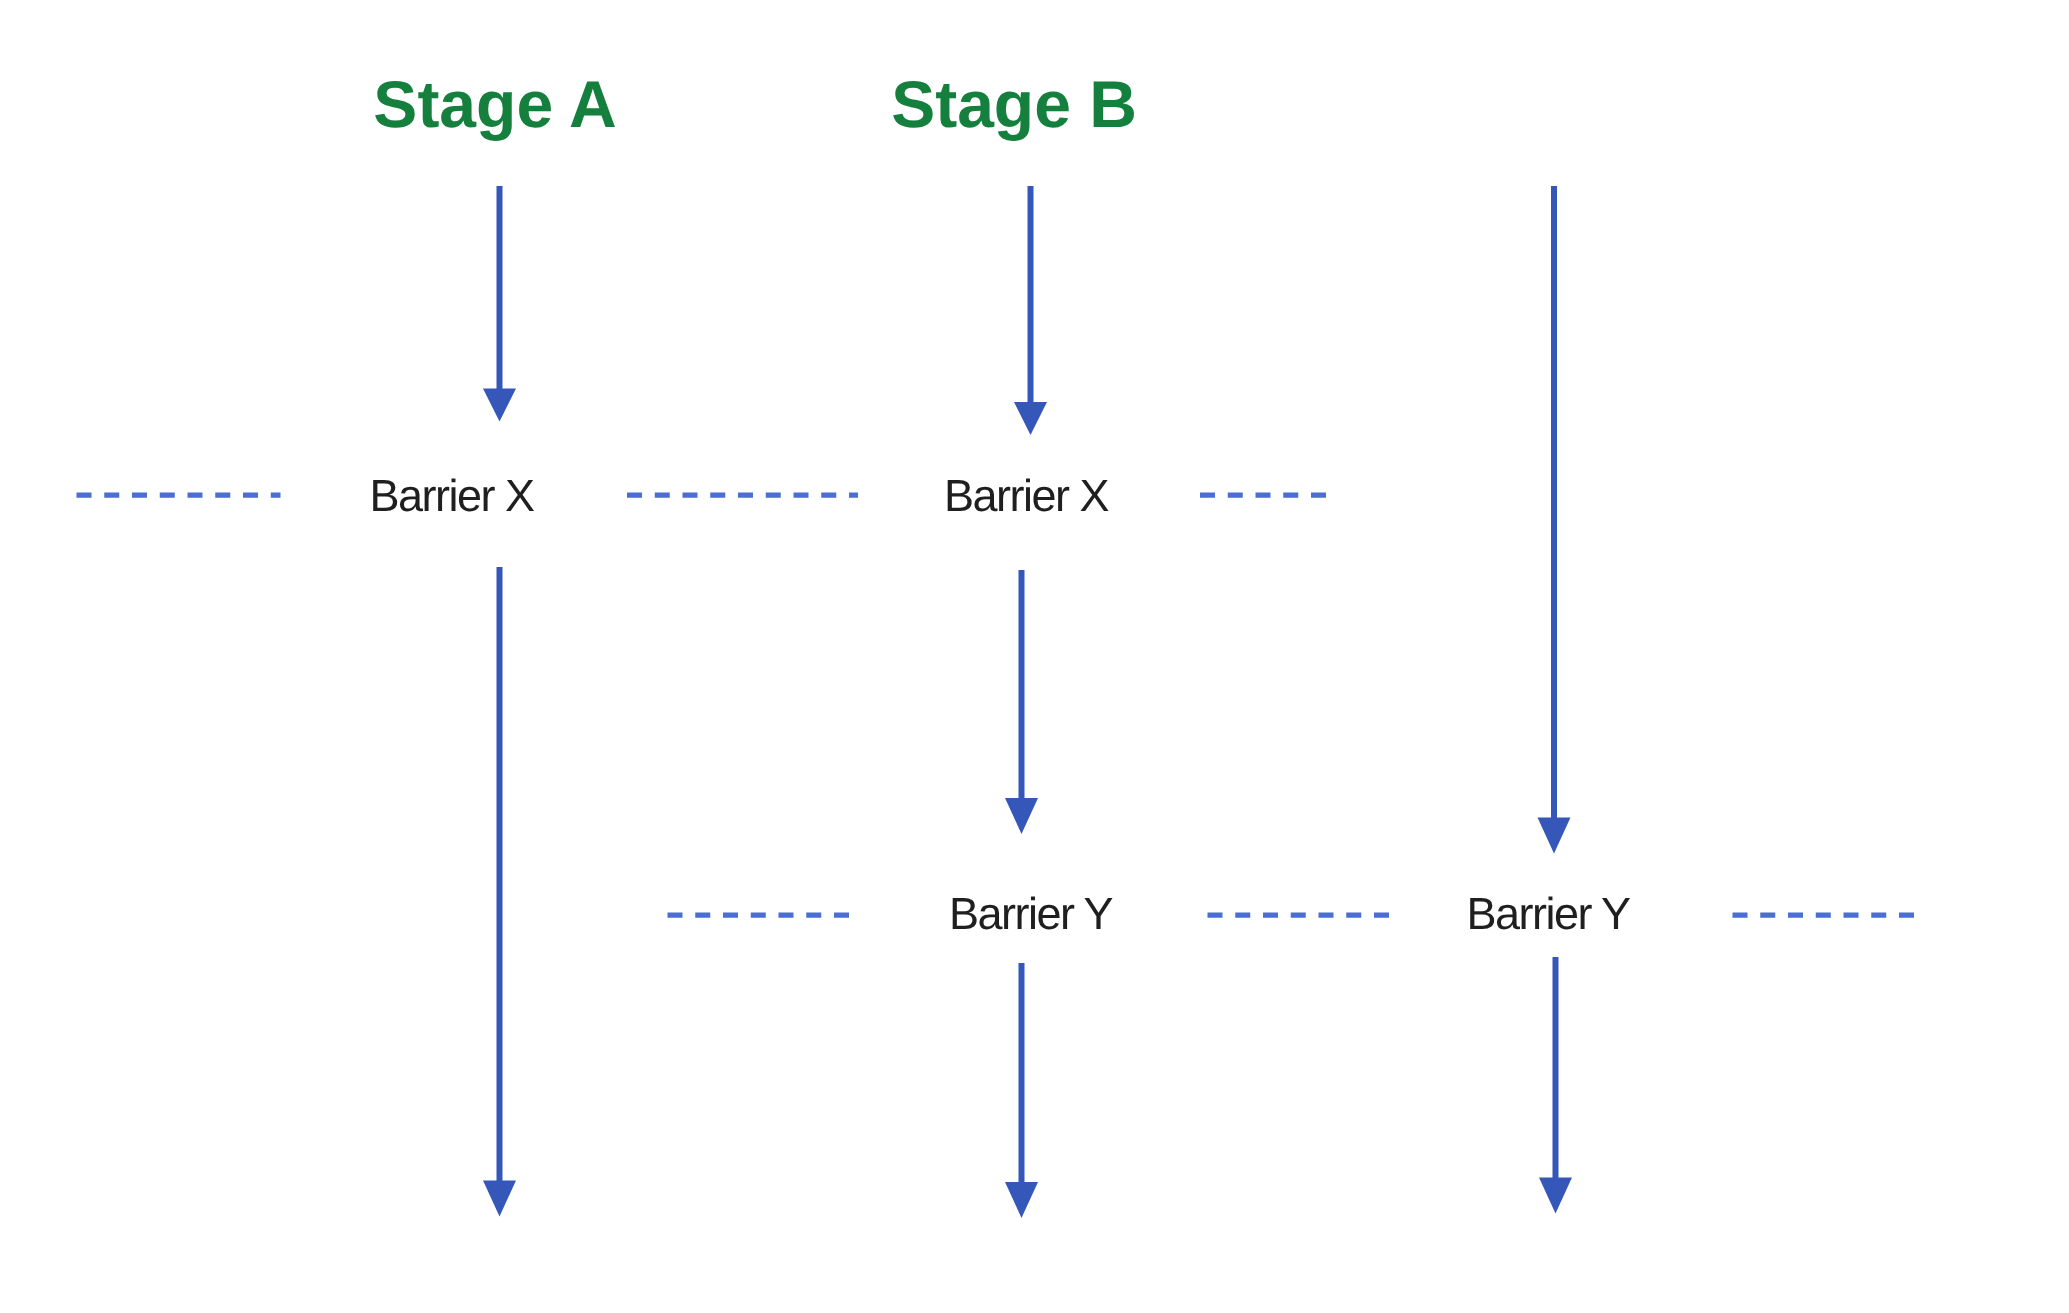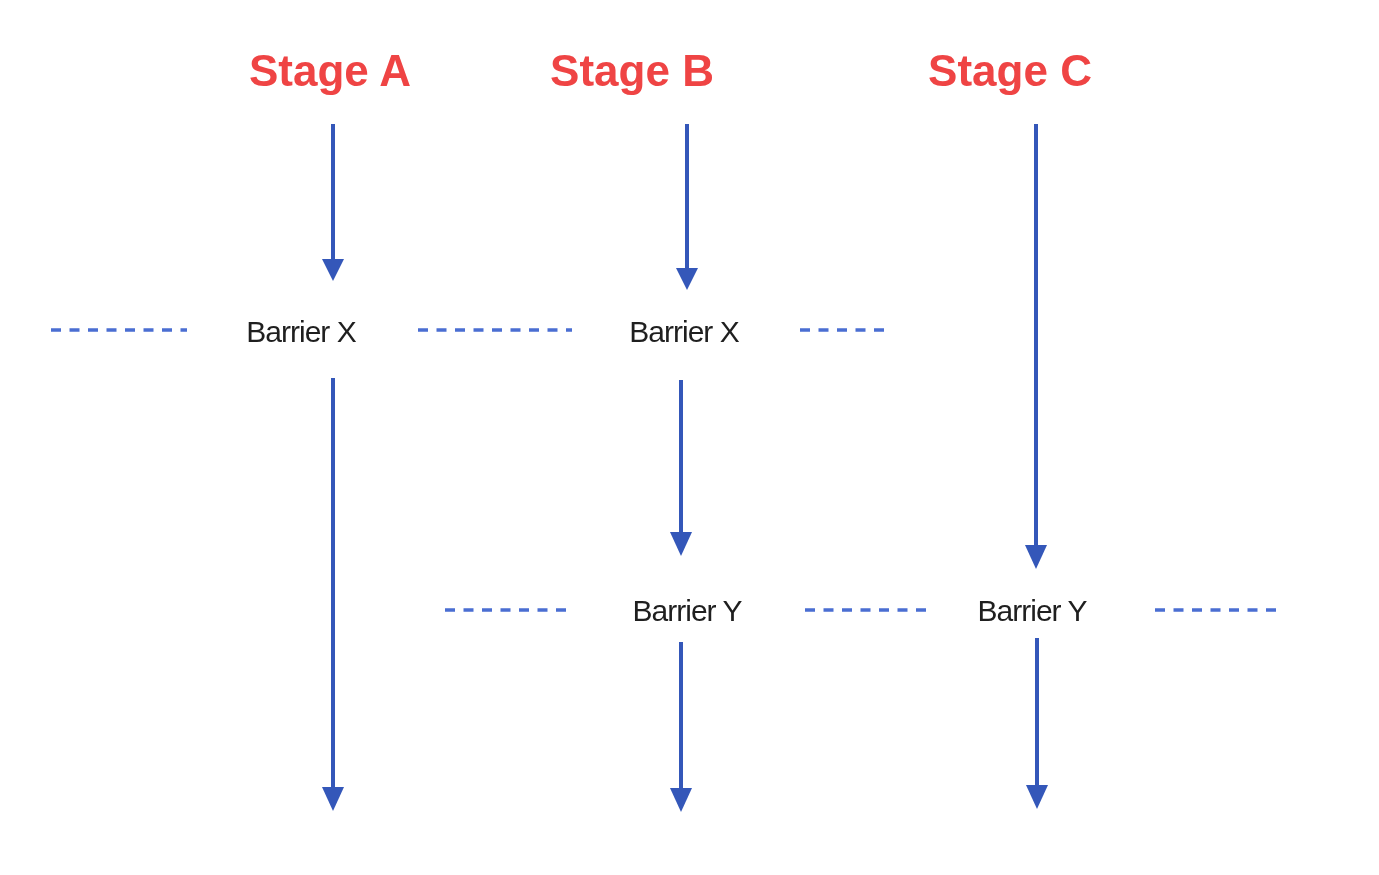--- a/index.html
+++ b/index.html
@@ -13,21 +13,21 @@
     width: 1379px;
     height: 875px;
     background: #ffffff;
     overflow: hidden;
   }
   .stage-label {
     position: absolute;
     transform: translate(-50%, -50%);
     font-size: 44px;
     font-weight: 700;
-    color: #ef4444;
+    color: #15803d;
     white-space: nowrap;
     line-height: 1.1;
   }
   .barrier-label {
     position: absolute;
     transform: translate(-50%, -50%);
     font-size: 30px;
     font-weight: 400;
     letter-spacing: -1px;
     color: #1f1f1f;
@@ -41,22 +41,21 @@
     width: 1379px;
     height: 875px;
   }
 </style>
 </head>
 <body>
 
 <div class="canvas">
 
   <div class="stage-label" style="left:330px; top:71px;">Stage A</div>
-  <div class="stage-label" style="left:632px; top:71px;text-align:center;">Stage B</div>
-  <div class="stage-label" style="left:1010px; top:71px;">Stage C</div>
+  <div class="stage-label" style="left:676px; top:71px;text-align:center;">Stage B</div>
 
   <svg class="diagram-layer" viewBox="0 0 1379 875">
 
     <g>
       <line x1="333" y1="124" x2="333" y2="262" stroke-width="4" stroke="#3457b9"></line>
       <polygon points="322,259 344,259 333,281" stroke="none" fill="#3457b9"></polygon>
     </g>
 
     <g>
       <line x1="333" y1="378" x2="333" y2="790" stroke-width="4" stroke="#3457b9"></line>

